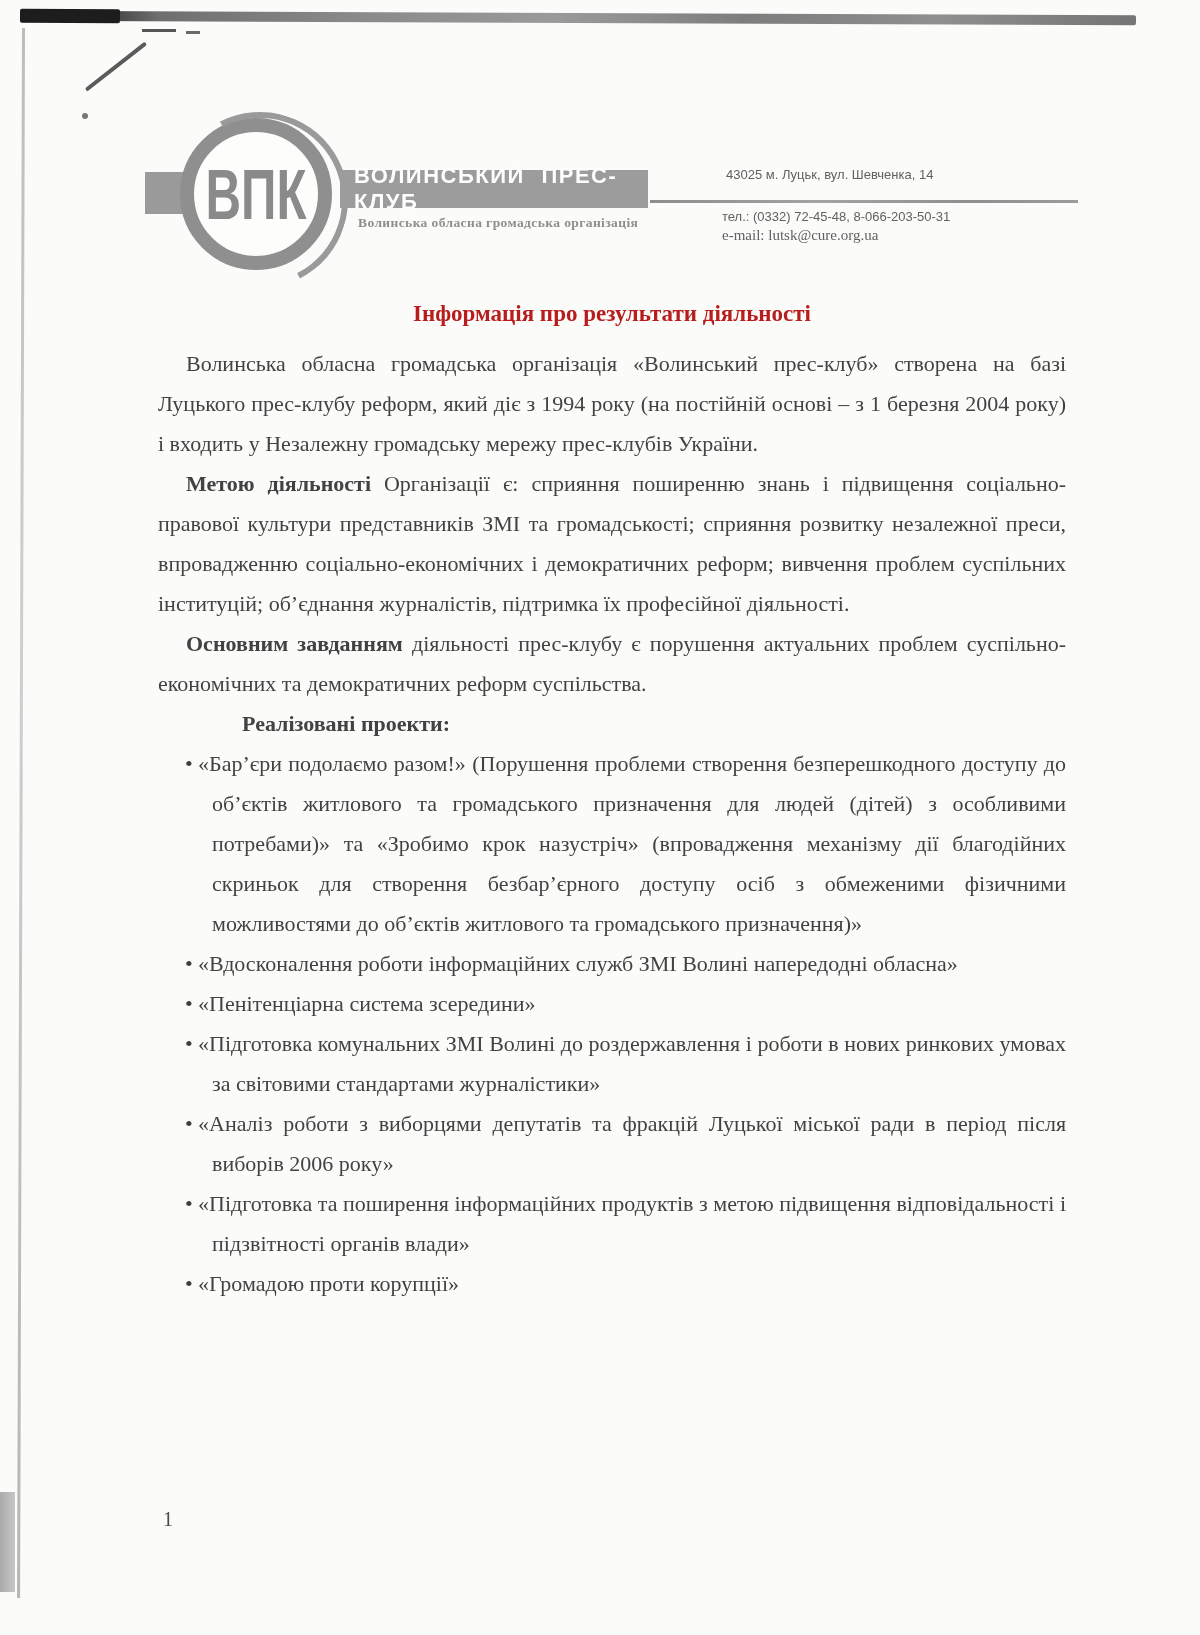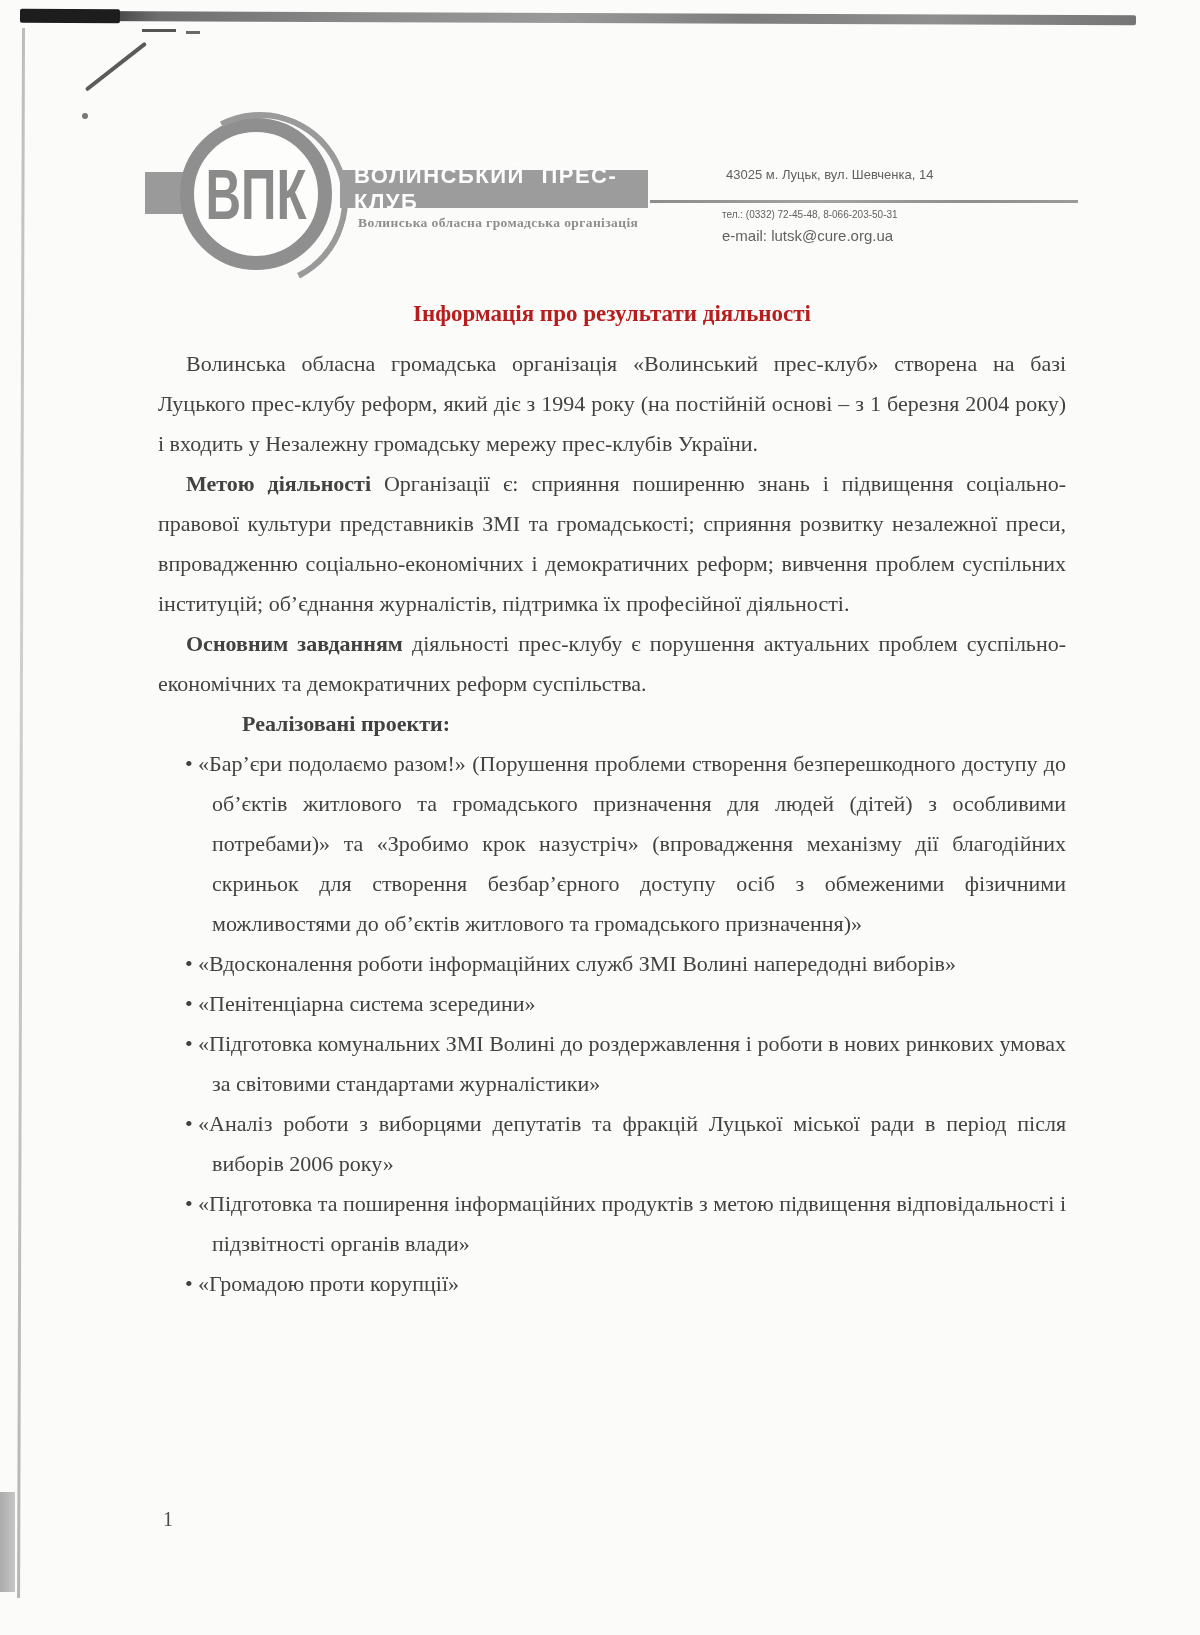--- a/index.html
+++ b/index.html
@@ -78,25 +78,25 @@
   .contact-address {
     position:absolute; left:726px; top:167px;
     font-family:"Liberation Sans", sans-serif; font-size:13px; color:#616161;
   }
   .contact-rule {
     position:absolute; left:650px; top:200px; width:428px; height:3px;
     background:linear-gradient(90deg,#8d8d8d,#a3a3a3 40%,#8f8f8f 75%,#9b9b9b);
   }
   .contact-phone {
     position:absolute; left:722px; top:209px;
-    font-family:"Liberation Sans", sans-serif; font-size:10px; color:#616161;
+    font-family:"Liberation Sans", sans-serif; font-size:13px; color:#616161;
   }
   .contact-email {
     position:absolute; left:722px; top:227px;
-    font-family:Liberation Sans, sans-serif; font-size:15px; color:#616161;
+    font-family:Liberation Serif, serif; font-size:15px; color:#616161;
   }
   
   .doc {
     position:absolute; left:158px; top:294px; width:908px;
     font-size:22px; line-height:40px; color:#424242;
     text-align:justify;
   }
   .doc-title {
     text-align:center; font-weight:bold; font-size:23px;
     margin-bottom:10px; color:#b91c1c;
@@ -141,21 +141,21 @@
 
   <p class="para"><span class="lead"></span><span>Волинська обласна громадська організація «Волинський прес-клуб» створена на базі Луцького прес-клубу реформ, який діє з 1994 року (на постійній основі – з 1 березня 2004 року) і входить у Незалежну громадську мережу прес-клубів України.</span></p>
 
   <p class="para"><span class="lead">Метою діяльності</span><span> Організації є: сприяння поширенню знань і підвищення соціально-правової культури представників ЗМІ та громадськості; сприяння розвитку незалежної преси, впровадженню соціально-економічних і демократичних реформ; вивчення проблем суспільних інституцій; об’єднання журналістів, підтримка їх професійної діяльності.</span></p>
 
   <p class="para"><span class="lead">Основним завданням</span><span> діяльності прес-клубу є порушення актуальних проблем суспільно-економічних та демократичних реформ суспільства.</span></p>
 
   <p class="list-heading">Реалізовані проекти:</p>
 
   <div class="bullet-item"><span class="bullet-marker">•</span><span>«Бар’єри подолаємо разом!» (Порушення проблеми створення безперешкодного доступу до об’єктів житлового та громадського призначення для людей (дітей) з особливими потребами)» та «Зробимо крок назустріч» (впровадження механізму дії благодійних скриньок для створення безбар’єрного доступу осіб з обмеженими фізичними можливостями до об’єктів житлового та громадського призначення)»</span></div>
-  <div class="bullet-item"><span class="bullet-marker">•</span><span>«Вдосконалення роботи інформаційних служб ЗМІ Волині напередодні виборів»</span></div>
+  <div class="bullet-item"><span class="bullet-marker">•</span><span>«Вдосконалення роботи інформаційних служб ЗМІ Волині напередодні обласна»</span></div>
   <div class="bullet-item"><span class="bullet-marker">•</span><span>«Пенітенціарна система зсередини»</span></div>
   <div class="bullet-item"><span class="bullet-marker">•</span><span>«Підготовка комунальних ЗМІ Волині до роздержавлення і роботи в нових ринкових умовах за світовими стандартами журналістики»</span></div>
   <div class="bullet-item"><span class="bullet-marker">•</span><span>«Аналіз роботи з виборцями депутатів та фракцій Луцької міської ради в період після виборів 2006 року»</span></div>
   <div class="bullet-item"><span class="bullet-marker">•</span><span>«Підготовка та поширення інформаційних продуктів з метою підвищення відповідальності і підзвітності органів влади»</span></div>
   <div class="bullet-item"><span class="bullet-marker">•</span><span>«Громадою проти корупції»</span></div>
 </div>
 
 <div class="page-number">1</div>
 
 </body></html>

